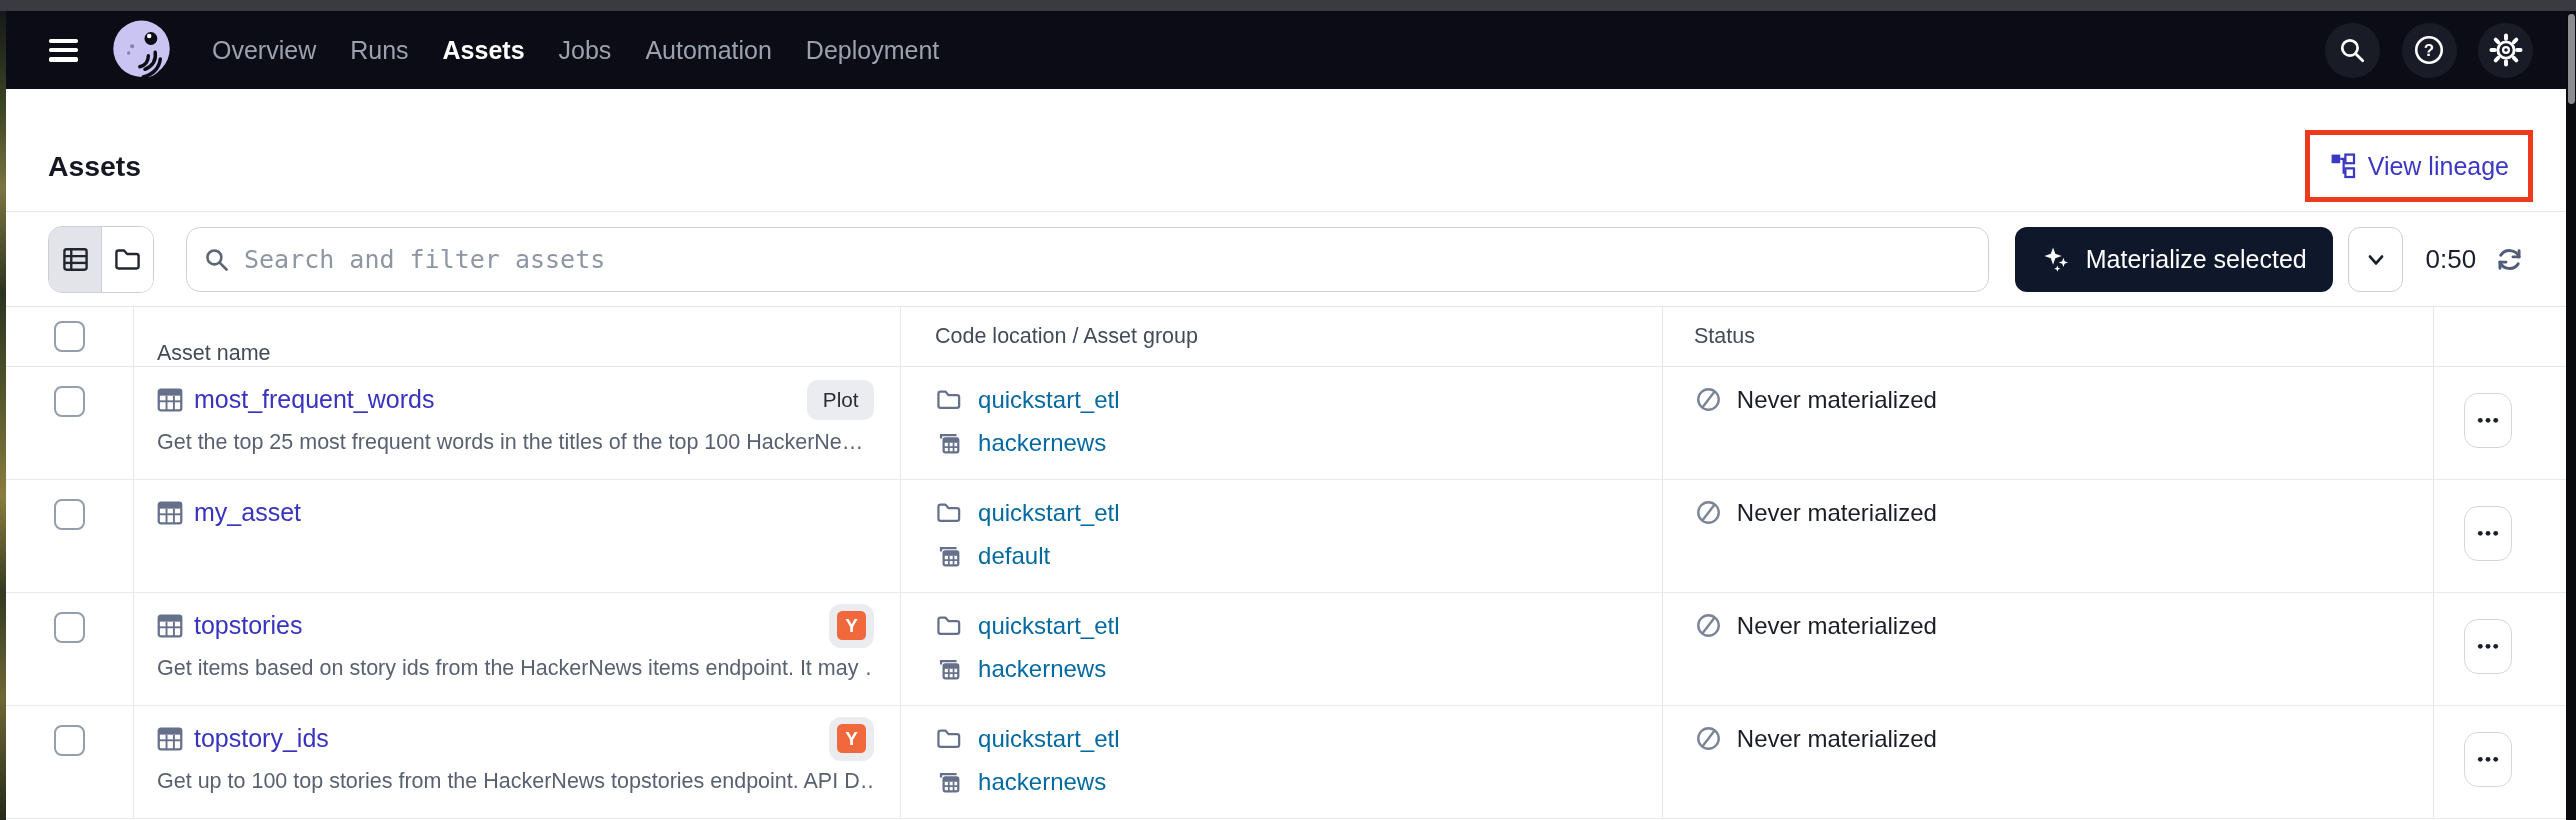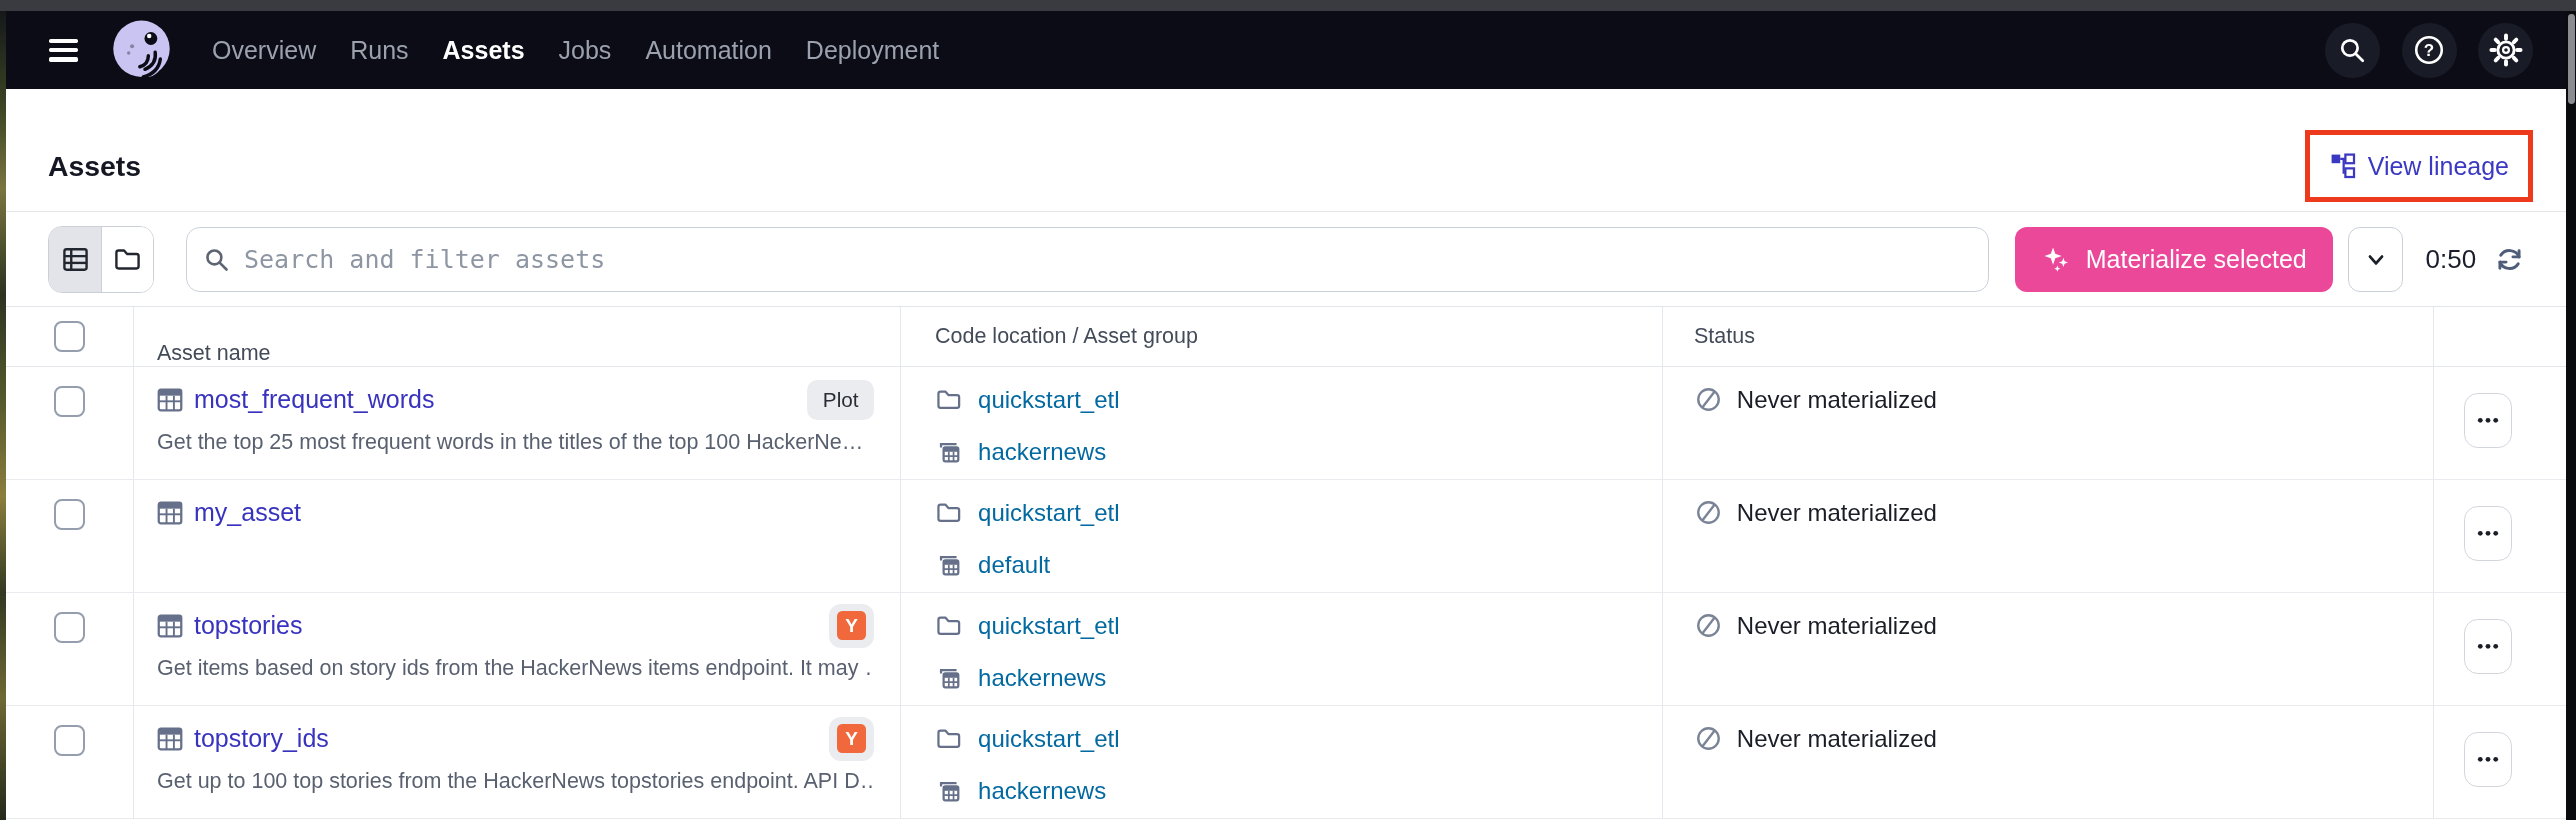--- a/index.html
+++ b/index.html
@@ -42,21 +42,21 @@
   .toolbar{position:absolute;left:6px;top:213px;width:2560px;height:93px;background:#ffffff;
     display:flex;align-items:center;padding:0 38px 0 42px;box-sizing:border-box;}
   .seg{display:flex;height:65px;border:1.7px solid #cbd0d8;border-radius:13.8px;overflow:hidden;flex:none;background:#ffffff;}
   .seg-btn{width:52px;display:flex;align-items:center;justify-content:center;cursor:pointer;background:#ffffff;border:none;}
   .seg-btn.active{background:#e2e4e9;}
   .seg-btn + .seg-btn{border-left:1.7px solid #cbd0d8;}
   .searchbox{flex:1;height:65px;border:1.7px solid #cbd0d8;border-radius:13.8px;display:flex;align-items:center;
     padding:0 17px;gap:12px;margin:0 26px 0 32px;box-sizing:border-box;background:#ffffff;}
   .searchbox input{border:none;outline:none;flex:1;font-size:25px;font-family:"DejaVu Sans Mono",monospace;color:#2a2f38;background:transparent;}
   .searchbox input::placeholder{color:#8e96a3;}
-  .btn-materialize{height:65px;background:#ec4899;border:none;border-radius:12px;color:#ffffff;font-size:25px;
+  .btn-materialize{height:65px;background:#0f172a;border:none;border-radius:12px;color:#ffffff;font-size:25px;
     display:flex;align-items:center;gap:13.8px;padding:0 26px;cursor:pointer;flex:none;font-family:inherit;}
   .btn-dropdown{width:55px;height:65px;background:#ffffff;border:1.7px solid #cbd0d8;border-radius:12px;
     display:flex;align-items:center;justify-content:center;cursor:pointer;margin-left:15.5px;flex:none;}
   .countdown{font-size:26px;color:#1a1e2c;margin-left:22.4px;flex:none;}
   .refresh-btn{width:38px;height:38px;border:none;background:transparent;display:flex;align-items:center;justify-content:center;cursor:pointer;margin-left:13.8px;flex:none;}
 
   
   .asset-table{position:absolute;left:6px;top:306px;width:2560px;}
   .grid-row{display:grid;grid-template-columns:128px 767px 762px 771px 133px;}
   .thead{height:59px;border-top:0.9px solid #e2e5ea;border-bottom:0.9px solid #e4e7eb;align-items:center;}
@@ -70,21 +70,21 @@
   .c-asset{padding:13.8px 26px 0 23px;box-sizing:border-box;overflow:hidden;}
   .asset-line{display:flex;align-items:center;gap:11px;height:38px;}
   .asset-name{font-size:25px;color:#3833be;text-decoration:none;cursor:pointer;white-space:nowrap;}
   .badge-pill{margin-left:auto;background:#ebecef;border-radius:10.3px;padding:7.8px 15.5px;font-size:20.7px;color:#272c35;white-space:nowrap;}
   .badge-pill.yc{padding:7.8px;border-radius:12px;display:flex;align-items:center;justify-content:center;}
   .yc-square{width:29px;height:29px;background:#f0683b;border-radius:5.2px;color:#ffffff;font-size:19px;font-weight:700;
     display:flex;align-items:center;justify-content:center;}
   .asset-desc{margin-top:11.2px;font-size:21.5px;color:#596170;white-space:nowrap;overflow:hidden;}
   .c-loc{padding:13.8px 0 0 34px;box-sizing:border-box;}
   .loc-line{display:flex;align-items:center;gap:15.5px;height:38px;}
-  .loc-line + .loc-line{margin-top:14px;}
+  .loc-line + .loc-line{margin-top:5px;}
   .loc-link{font-size:24px;color:#0369a1;text-decoration:none;cursor:pointer;}
   .c-status{padding:13.8px 0 0 31px;box-sizing:border-box;display:flex;align-items:flex-start;}
   .status-inner{display:flex;align-items:center;gap:13.8px;height:38px;}
   .status-text{font-size:24px;color:#1a1d26;}
   .c-actions{display:flex;justify-content:center;padding-right:26px;box-sizing:border-box;}
   .btn-kebab{width:48px;height:55px;margin-top:26px;background:#ffffff;border:1.7px solid #d2d6dc;border-radius:13.8px;
     display:flex;align-items:center;justify-content:center;cursor:pointer;}
   .icon{display:inline-flex;align-items:center;justify-content:center;flex:none;}
 </style>
 </head>

